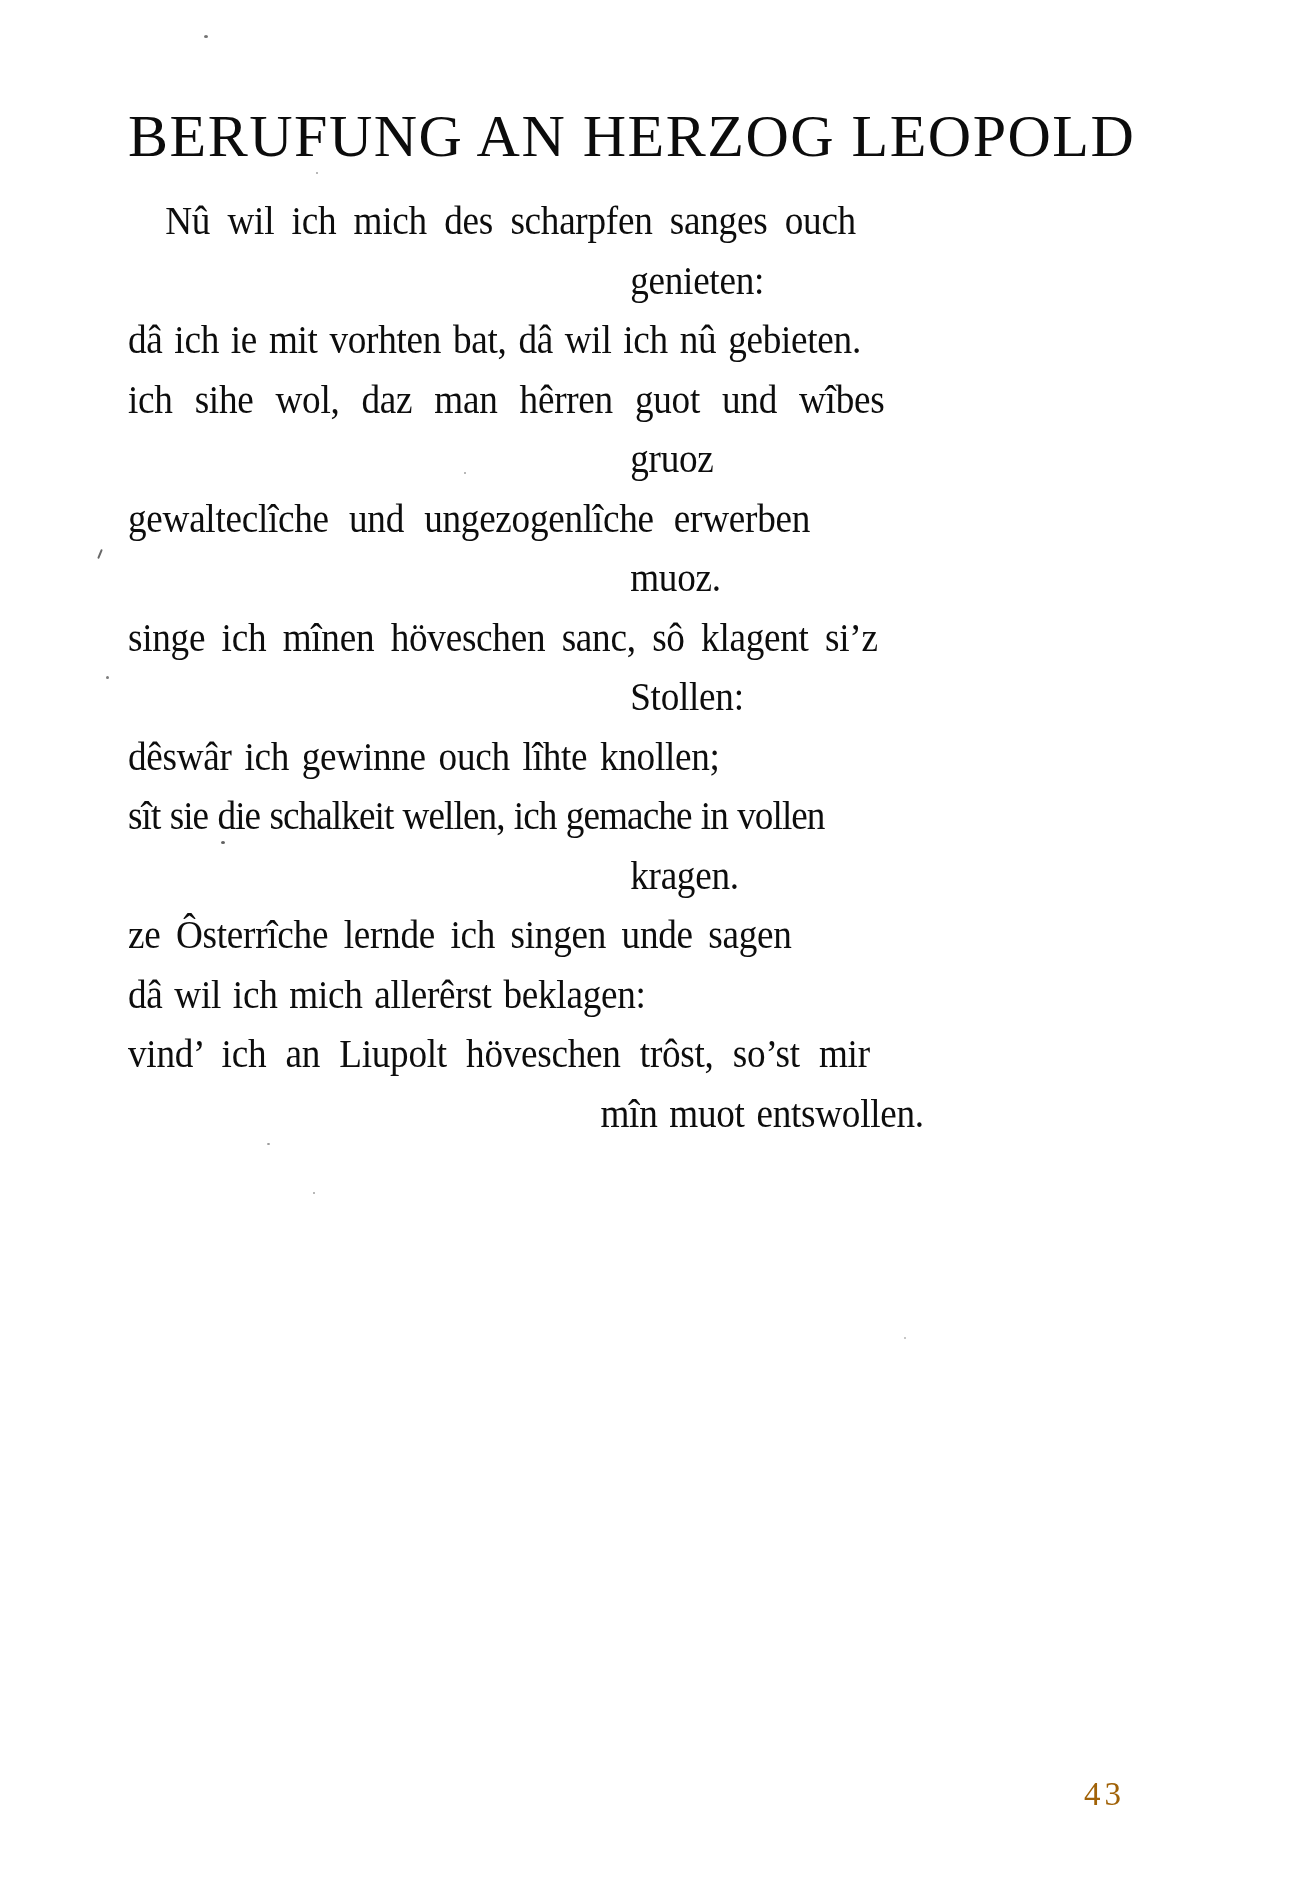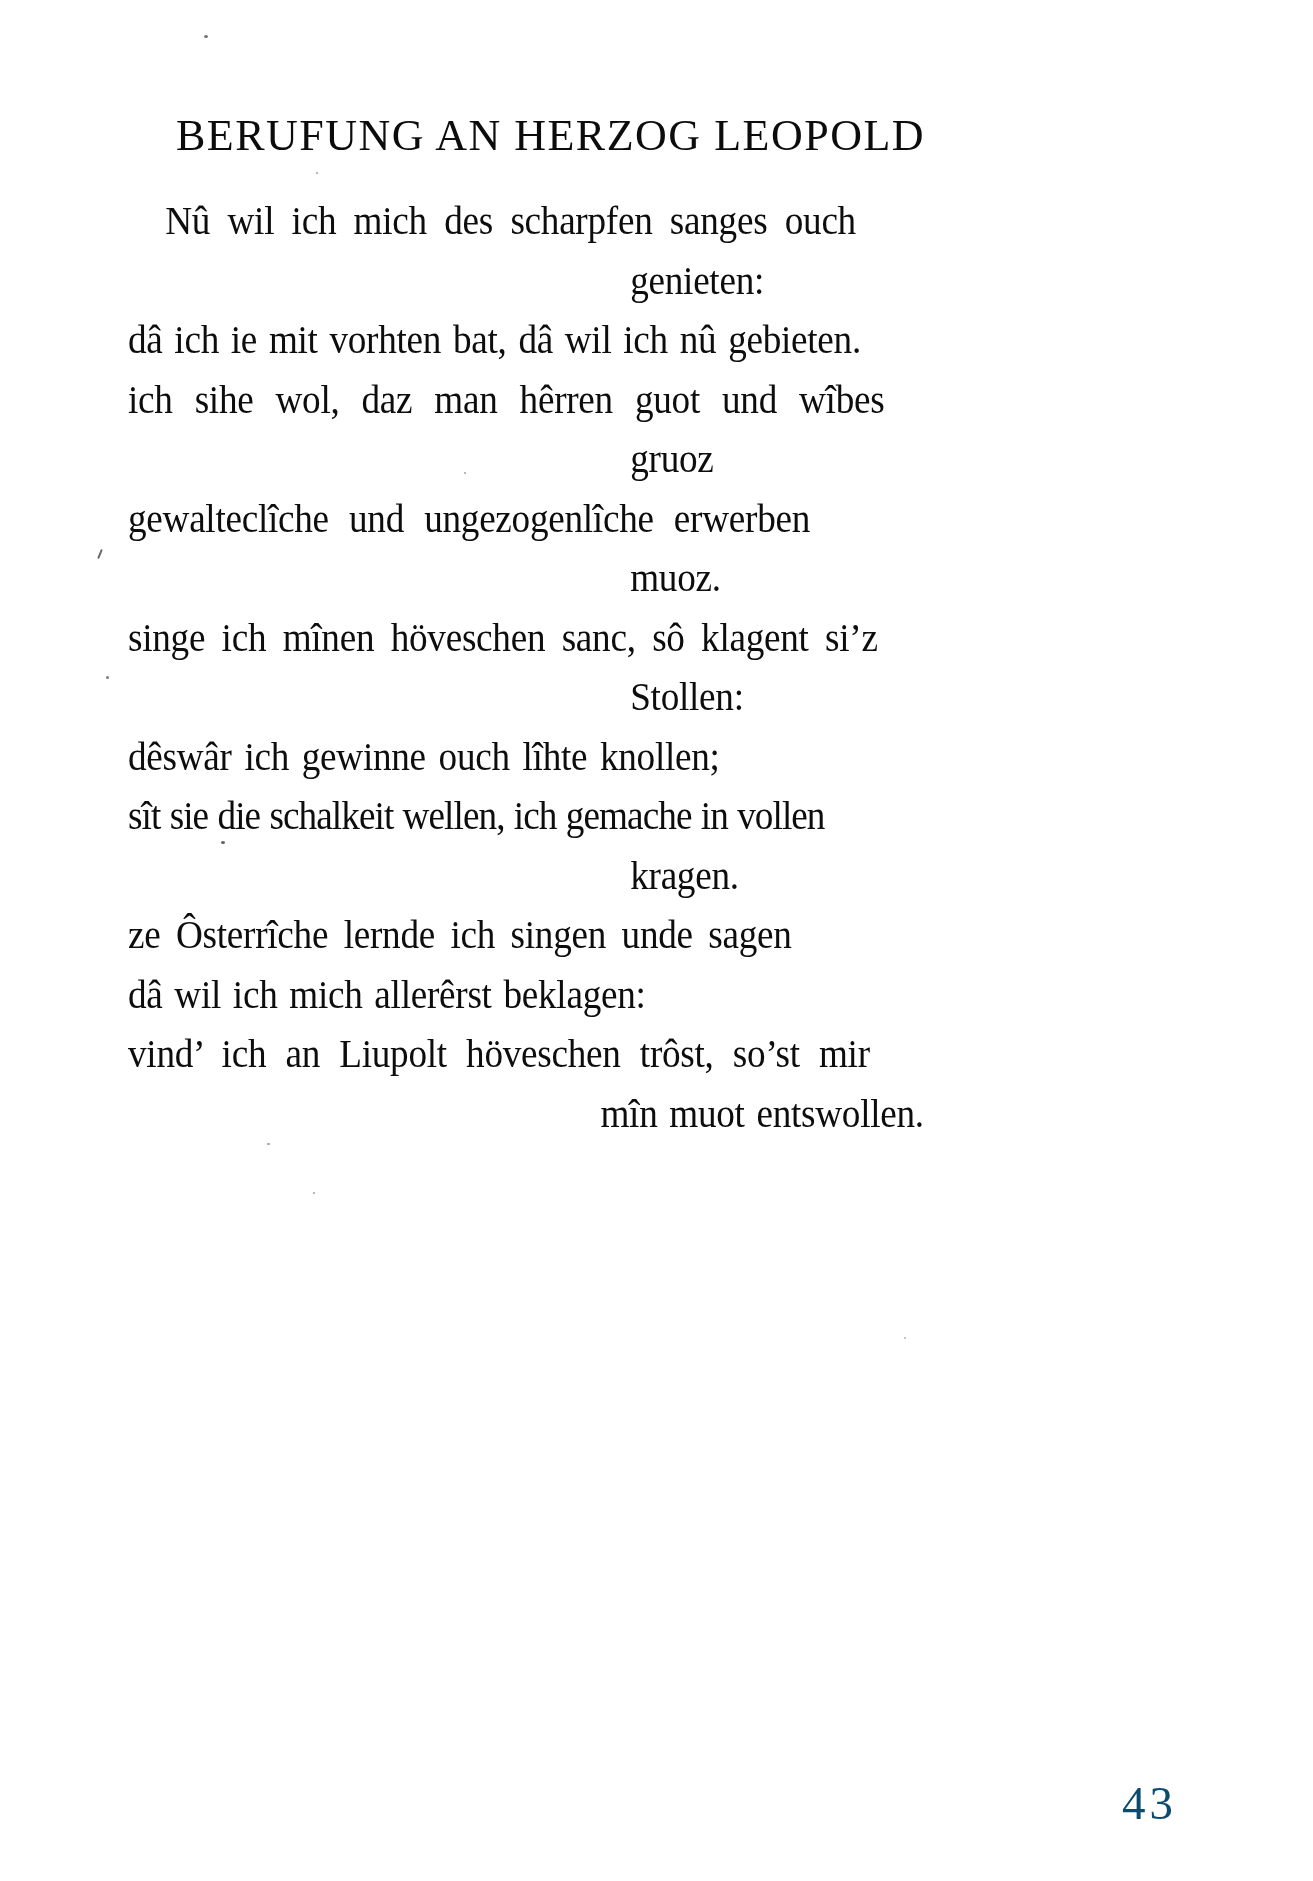--- a/index.html
+++ b/index.html
@@ -15,23 +15,23 @@
     font-family: "Liberation Serif", "DejaVu Serif", serif;
     color: #0d0d0d;
   }
   .content {
     position: absolute;
     left: 128px;
     top: 112px;
     width: 845px;
   }
   .title {
-    font-size: 44px;
+    font-size: 60px;
     line-height: 48px;
-    text-align: center;
+    text-align: right;
     letter-spacing: 1.5px;
     white-space: nowrap;
     color: #0c0c0c;
   }
   .poem {
     margin-top: 31px;
     width: 909px;
     transform: scaleX(0.93);
     transform-origin: 0 0;
     font-size: 40px;
@@ -47,25 +47,25 @@
   .ws2  { word-spacing: 1px;  letter-spacing: -1px; }
   .ws4  { word-spacing: 4px; }
   .ws7  { word-spacing: 7px; }
   .ws8  { word-spacing: 8px; }
   .ws9  { word-spacing: 9px; }
   .ws11 { word-spacing: 11px; }
   .ws12 { word-spacing: 12px; }
   .ws14 { word-spacing: 14px; }
   .page-number {
     position: absolute;
-    left: 1122px;
+    left: 1084px;
     top: 1776px;
-    font-size: 47px;
+    font-size: 33px;
     letter-spacing: 4px;
-    color: #0c4a6e;
+    color: #a16207;
   }
   .speck {
     position: absolute;
     background: #444;
     border-radius: 50%;
   }
   .speck.slash {
     border-radius: 1px;
     transform: rotate(22deg);
   }

